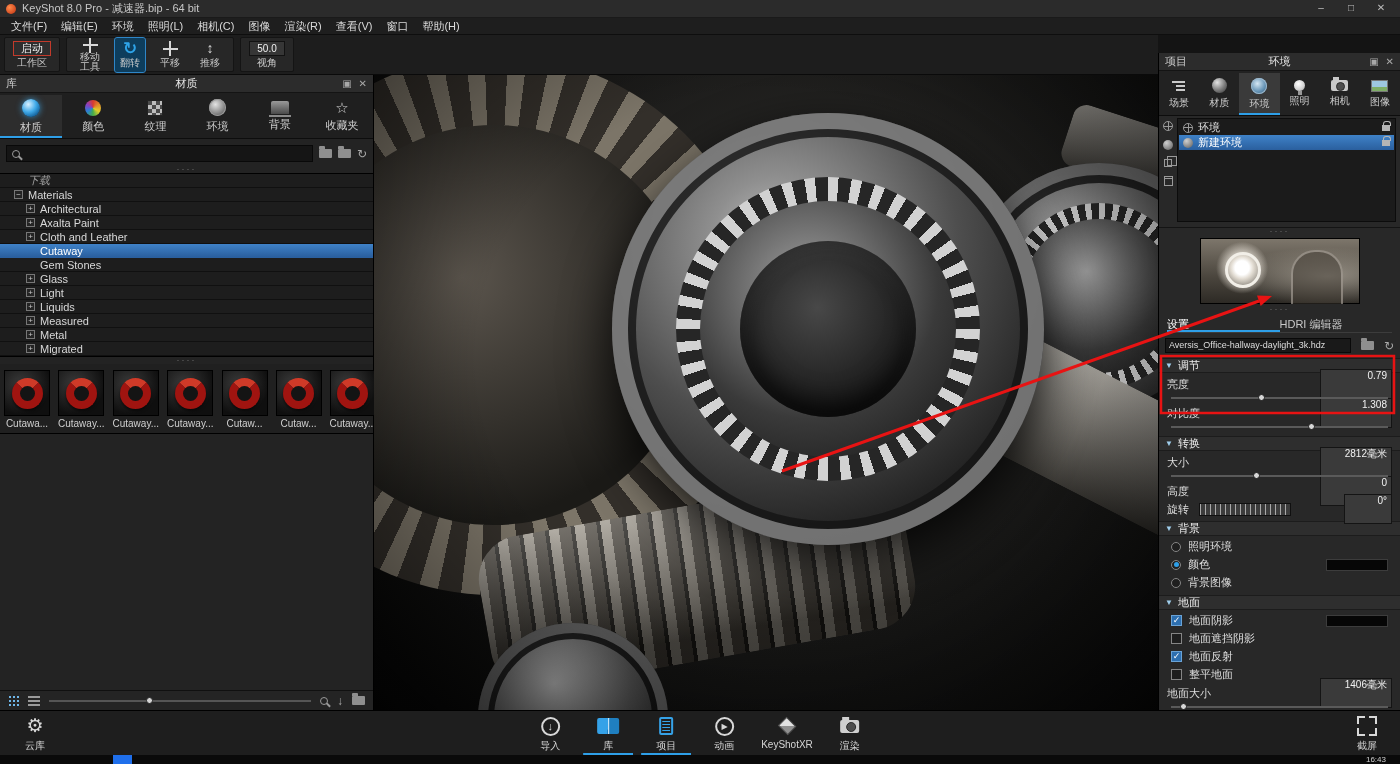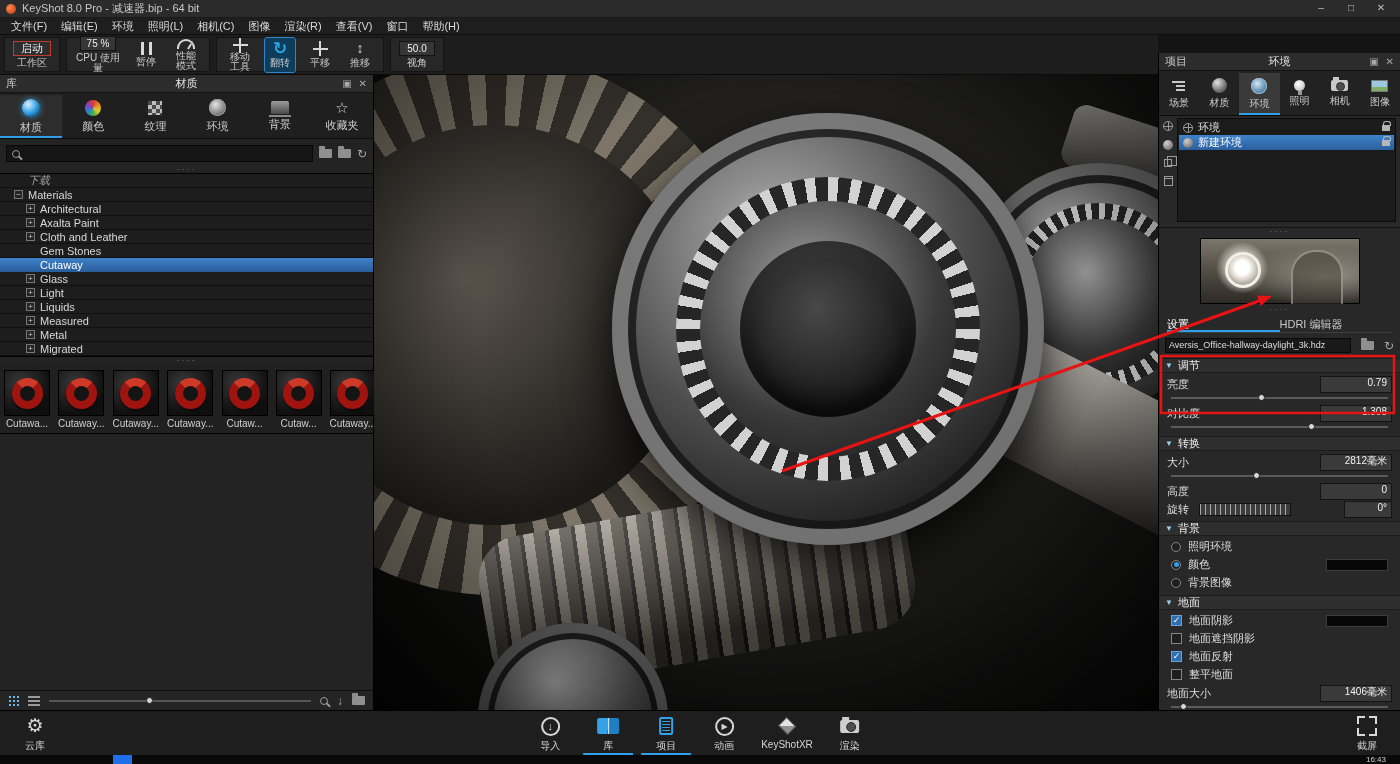--- a/index.html
+++ b/index.html
@@ -150,21 +150,21 @@
     background:rgba(64,58,50,.5);border:2px solid rgba(232,226,214,.4);border-bottom:none}
   .subtabs{display:flex;height:17px;margin:3px 8px 0;border-bottom:1px solid #3c3c3c}
   .stab{flex:1;text-align:left;line-height:16px;color:#c9c9c9}
   .stab.sel{color:#fff;box-shadow:inset 0 -2px 0 #2e9fe8}
   .file-row{display:flex;align-items:center;gap:10px;margin:5px 6px 0}
   .file-box{flex:1;height:15px;background:#191919;border:1px solid #090909;color:#ddd;font-size:9px;line-height:13px;padding:0 3px;white-space:nowrap;overflow:hidden}
   .sect{display:flex;align-items:center;gap:5px;height:15px;padding:0 6px;margin-top:5px;color:#ececec;background:#2e2e2e;border-top:1px solid #1c1c1c;border-bottom:1px solid #1c1c1c}
   .tri{color:#9fcdeb;font-size:8px}
   .prow{display:flex;align-items:center;padding:0 8px;height:14px;margin-top:4px}
   .plabel{color:#dedede}
-  .vb{margin-left:auto;width:72px;height:17px;background:#3a3a3a;border:1px solid #141414;color:#f2f2f2;font-size:10px;line-height:11px;padding:0 4px;text-align:right}
+  .vb{margin-left:auto;width:72px;height:30px;background:#3a3a3a;border:1px solid #141414;color:#f2f2f2;font-size:10px;line-height:11px;padding:0 4px;text-align:right}
   .vb.small{width:48px}
   .slrow{position:relative;height:9px;margin:2px 12px 0}
   .slrow .track{position:absolute;left:0;right:0;top:3.5px;height:2px;background:#5a5a5a}
   .slrow .knob{position:absolute;top:0.5px;width:7px;height:7px;border-radius:50%;background:#d8d8d8;border:1px solid #1c1c1c}
   .dial{width:92px;height:13px;margin-left:10px;border:1px solid #101010;background:repeating-linear-gradient(90deg,#a8a8a8 0 1px,#3c3c3c 1px 5px)}
   .opt{display:flex;align-items:center;gap:7px;padding:0 12px;height:15px;margin-top:3px;color:#dedede}
   .radio{width:10px;height:10px;border-radius:50%;border:1px solid #858585;background:#1f1f1f;position:relative;flex:none}
   .radio.sel::after{content:'';position:absolute;inset:1.5px;border-radius:50%;background:#2e9fe8}
   .check{width:11px;height:11px;border:1px solid #858585;background:#1e1e1e;color:#fff;font-size:9px;line-height:9px;text-align:center;flex:none}
   .check.on{background:#2d6fb0;border-color:#6aa3d6}
@@ -229,34 +229,20 @@
 
 <div class="toolbar">
   <div class="tgroup">
     <div class="titem">
       <span class="start-box">启动</span>
       <span class="lbl">工作区</span>
     </div>
   </div>
   <div class="tgroup">
     <div class="titem">
-      <span class="val-box">75 %</span>
-      <span class="lbl">CPU 使用量</span>
-    </div>
-    <div class="titem">
-      <span class="ic-pause"></span>
-      <span class="lbl">暂停</span>
-    </div>
-    <div class="titem">
-      <span class="ic-gauge"></span>
-      <span class="lbl w2">性能模式</span>
-    </div>
-  </div>
-  <div class="tgroup">
-    <div class="titem">
       <span class="ic-cross"></span>
       <span class="lbl w2">移动工具</span>
     </div>
     <div class="titem sel">
       <span class="glyph-blue">↻</span>
       <span class="lbl">翻转</span>
     </div>
     <div class="titem">
       <span class="ic-cross"></span>
       <span class="lbl">平移</span>
@@ -333,27 +319,27 @@
       <span>Architectural</span>
     </div>
     <div class="trow lvl1">
       <span class="texp">+</span>
       <span>Axalta Paint</span>
     </div>
     <div class="trow lvl1">
       <span class="texp">+</span>
       <span>Cloth and Leather</span>
     </div>
-    <div class="trow lvl1">
-      <span class="texp none"></span>
-      <span>Gem Stones</span>
-    </div>
     <div class="trow lvl1 sel">
       <span class="texp none"></span>
       <span>Cutaway</span>
+    </div>
+    <div class="trow lvl1">
+      <span class="texp none"></span>
+      <span>Gem Stones</span>
     </div>
     <div class="trow lvl1">
       <span class="texp">+</span>
       <span>Glass</span>
     </div>
     <div class="trow lvl1">
       <span class="texp">+</span>
       <span>Light</span>
     </div>
     <div class="trow lvl1">

